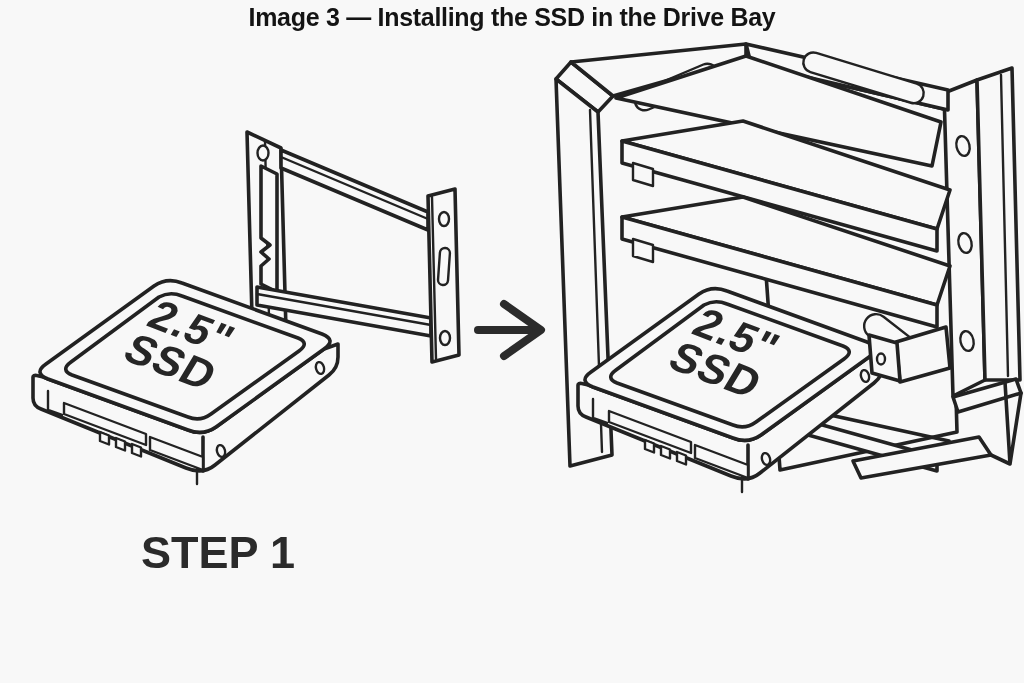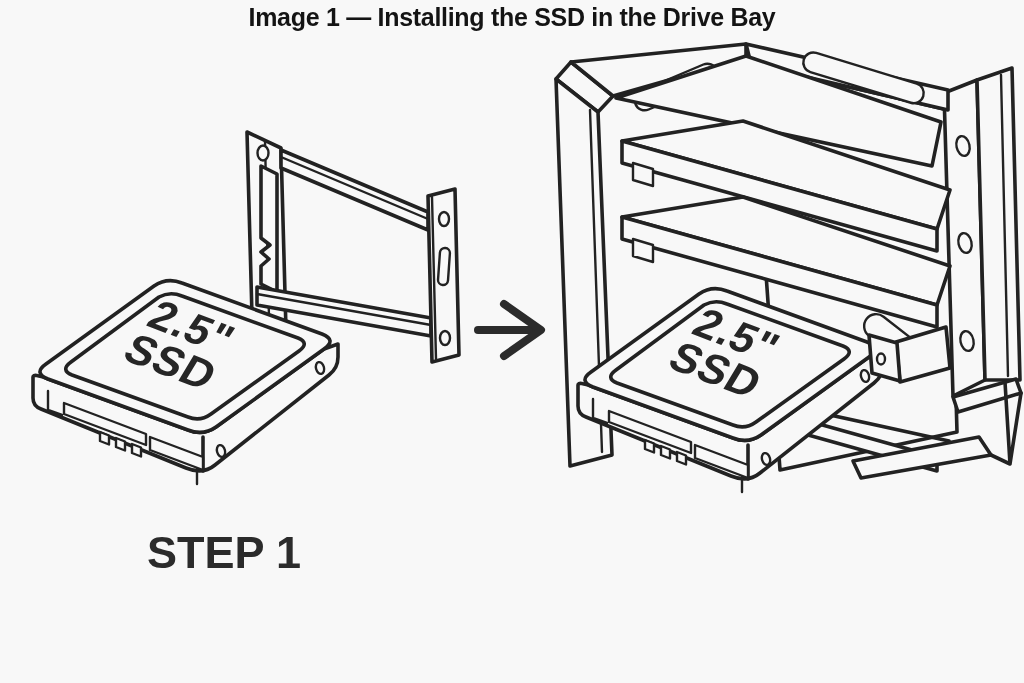--- a/index.html
+++ b/index.html
@@ -10,36 +10,36 @@
   }
   .figure-title{
     position:absolute;top:3px;left:0;width:100%;text-align:center;
     font-size:25px;font-weight:bold;color:var(--text,#141414);
     letter-spacing:-0.3px;white-space:nowrap;
   }
   .step-label{
     position:absolute;transform:translateX(-50%);
     font-size:45px;font-weight:bold;color:#2b2b2b;white-space:nowrap;
   }
-  #step1{left:224px;top:527px}
+  #step1{left:218px;top:527px}
   #step2{left:778px;top:527px}
   svg.illo{position:absolute;left:0;top:0;}
   .ln{fill:none;stroke:var(--line,#222);stroke-width:3.6;stroke-linejoin:round;stroke-linecap:round}
   .fc{fill:var(--bg,#f8f8f8);stroke:var(--line,#222);stroke-width:3.6;stroke-linejoin:round;stroke-linecap:round}
   .thin{stroke-width:2.4}
   .arrow{fill:none;stroke:#2b2b2b;stroke-width:8;stroke-linejoin:round;stroke-linecap:round}
   .ssd-text{font-family:"Liberation Sans",sans-serif;font-weight:bold;font-size:43px;
     fill:#262626;text-anchor:middle;letter-spacing:1px}
 </style>
 </head>
 <body>
 
 <div class="canvas">
 
-  <div class="figure-title">Image 1 — Installing the SSD in the Drive Bay</div>
+  <div class="figure-title">Image 3 — Installing the SSD in the Drive Bay</div>
 
   <svg class="illo" width="1024" height="683" viewBox="0 0 1024 683">
 
     <g>
 
       <g>
         <path class="fc" d="M751,64 L948,110 L957,432 L780,470 Z"></path>
         <rect class="fc thin" x="858" y="188" width="82" height="24" rx="12" transform="rotate(38 899 200)"></rect>
         <rect class="fc thin" x="858" y="260" width="82" height="24" rx="12" transform="rotate(38 899 272)"></rect>
         <rect class="fc thin" x="858" y="332" width="82" height="24" rx="12" transform="rotate(38 899 344)"></rect>

